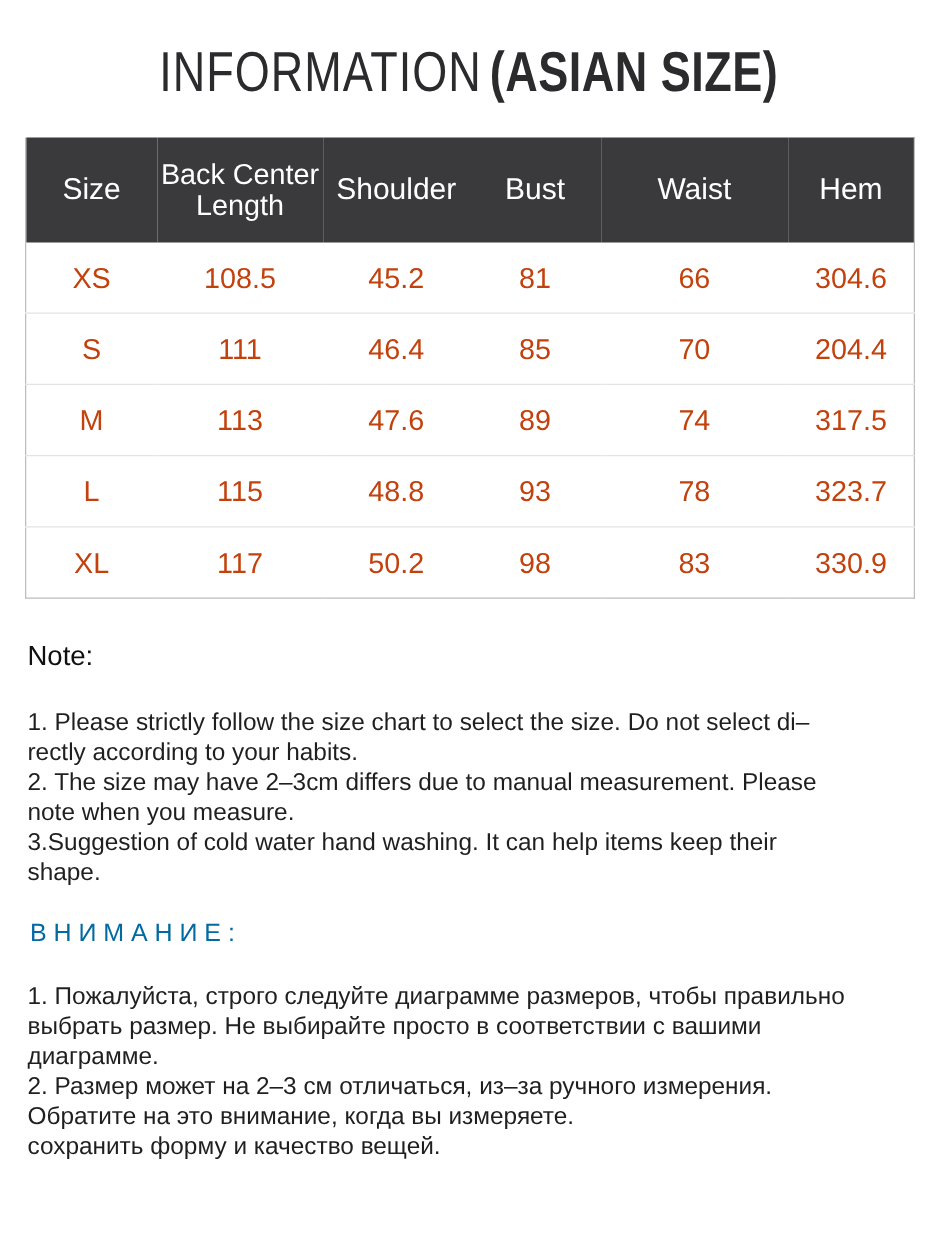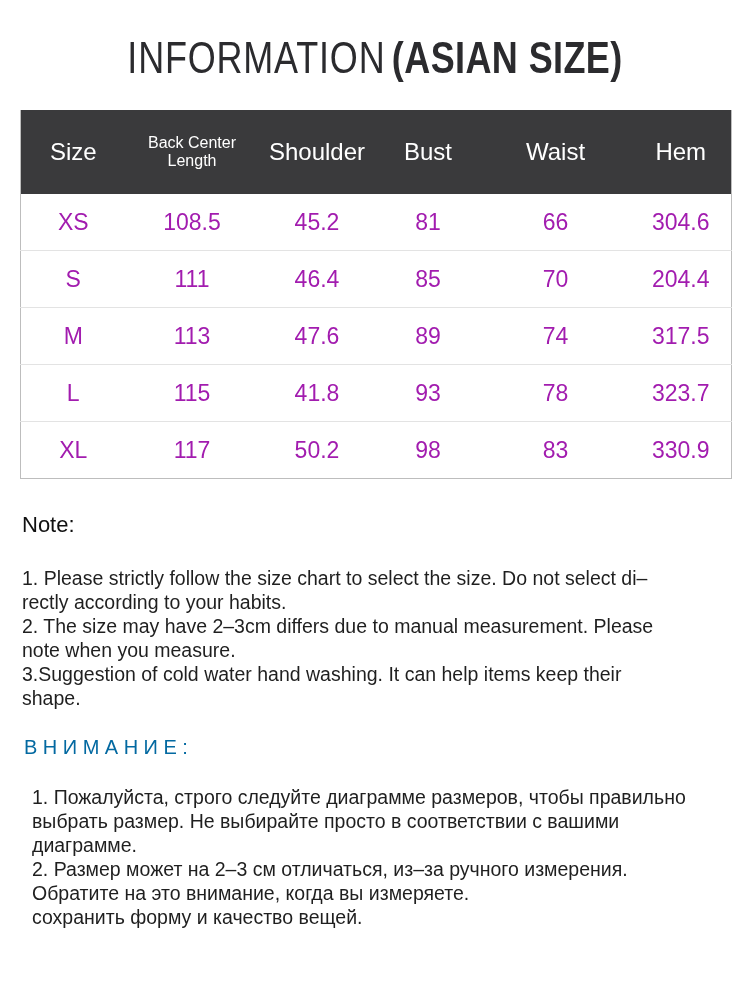--- a/index.html
+++ b/index.html
@@ -46,27 +46,27 @@
     color: #ffffff;
     font-weight: 400;
     height: 84px;
     font-size: 24px;
     line-height: 1.1;
     text-align: center;
     vertical-align: middle;
     white-space: pre-line;
     padding: 0;
   }
-  table.size-table thead th.small { font-size: 16px; text-align: center; }
+  table.size-table thead th.small { font-size: 23px; text-align: center; }
   table.size-table tbody td {
     height: 56px;
     text-align: center;
     vertical-align: middle;
     font-size: 23px;
-    color: #a21caf;
+    color: #c2410c;
     border-top: 1px solid #e3e3e3;
     padding: 0;
   }
   table.size-table tbody tr:first-child td { border-top: none; }
 
   
   .note-heading {
     position: absolute;
     left: 22px;
     top: 512px;
@@ -89,21 +89,21 @@
     position: absolute;
     left: 24px;
     top: 736px;
     font-size: 20px;
     font-weight: 400;
     letter-spacing: 5.5px;
     color: #0369a1;
   }
   .ru-lines {
     position: absolute;
-    left: 32px;
+    left: 22px;
     top: 785px;
     font-size: 19.5px;
     line-height: 24px;
     color: #1f1f1f;
     white-space: nowrap;
   }
 </style>
 </head>
 <body>
 
@@ -154,21 +154,21 @@
         <td>M</td>
         <td>113</td>
         <td>47.6</td>
         <td>89</td>
         <td>74</td>
         <td>317.5</td>
       </tr>
       <tr>
         <td>L</td>
         <td>115</td>
-        <td>41.8</td>
+        <td>48.8</td>
         <td>93</td>
         <td>78</td>
         <td>323.7</td>
       </tr>
       <tr>
         <td>XL</td>
         <td>117</td>
         <td>50.2</td>
         <td>98</td>
         <td>83</td>

